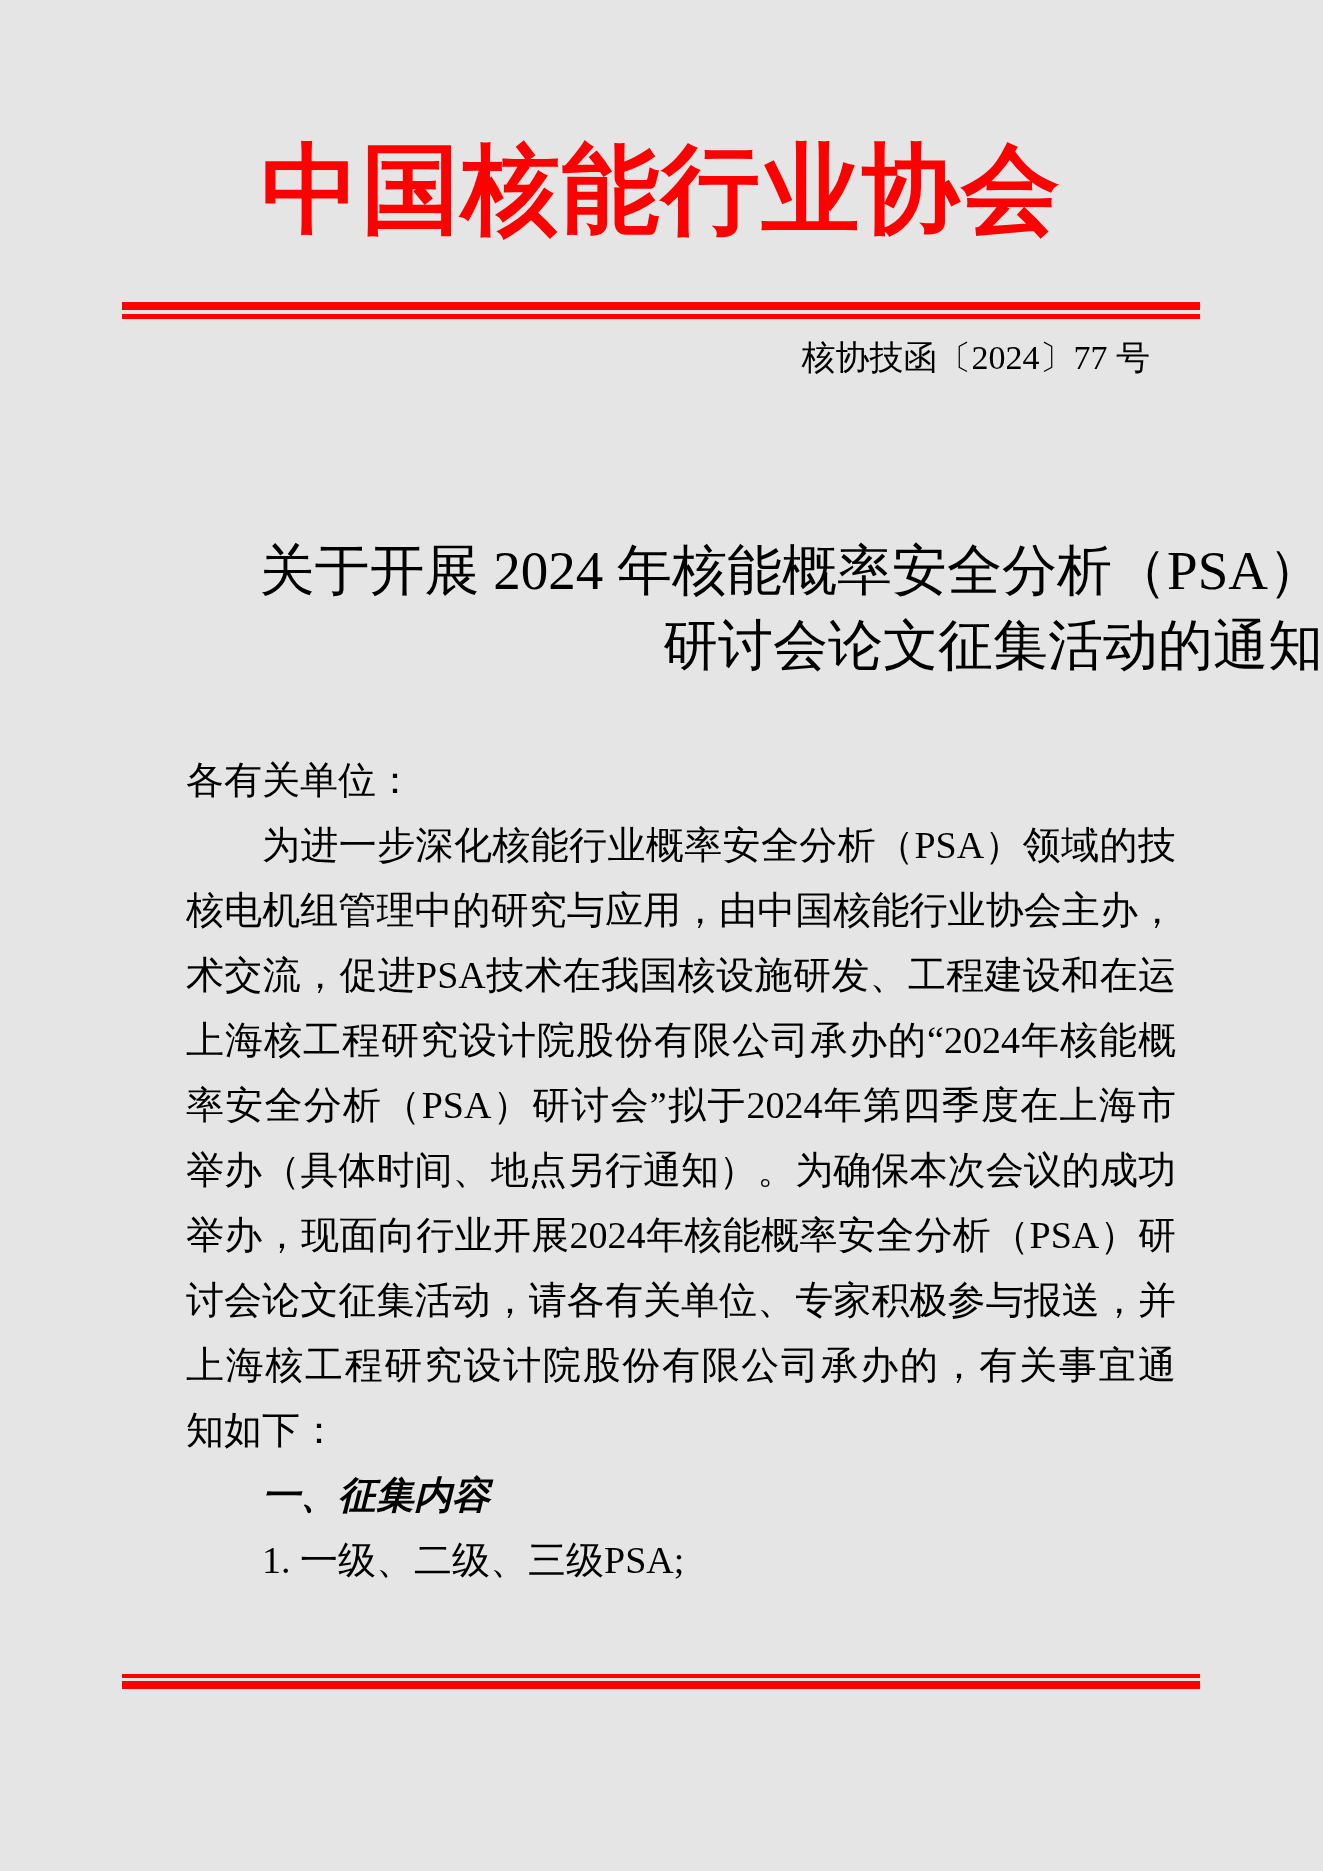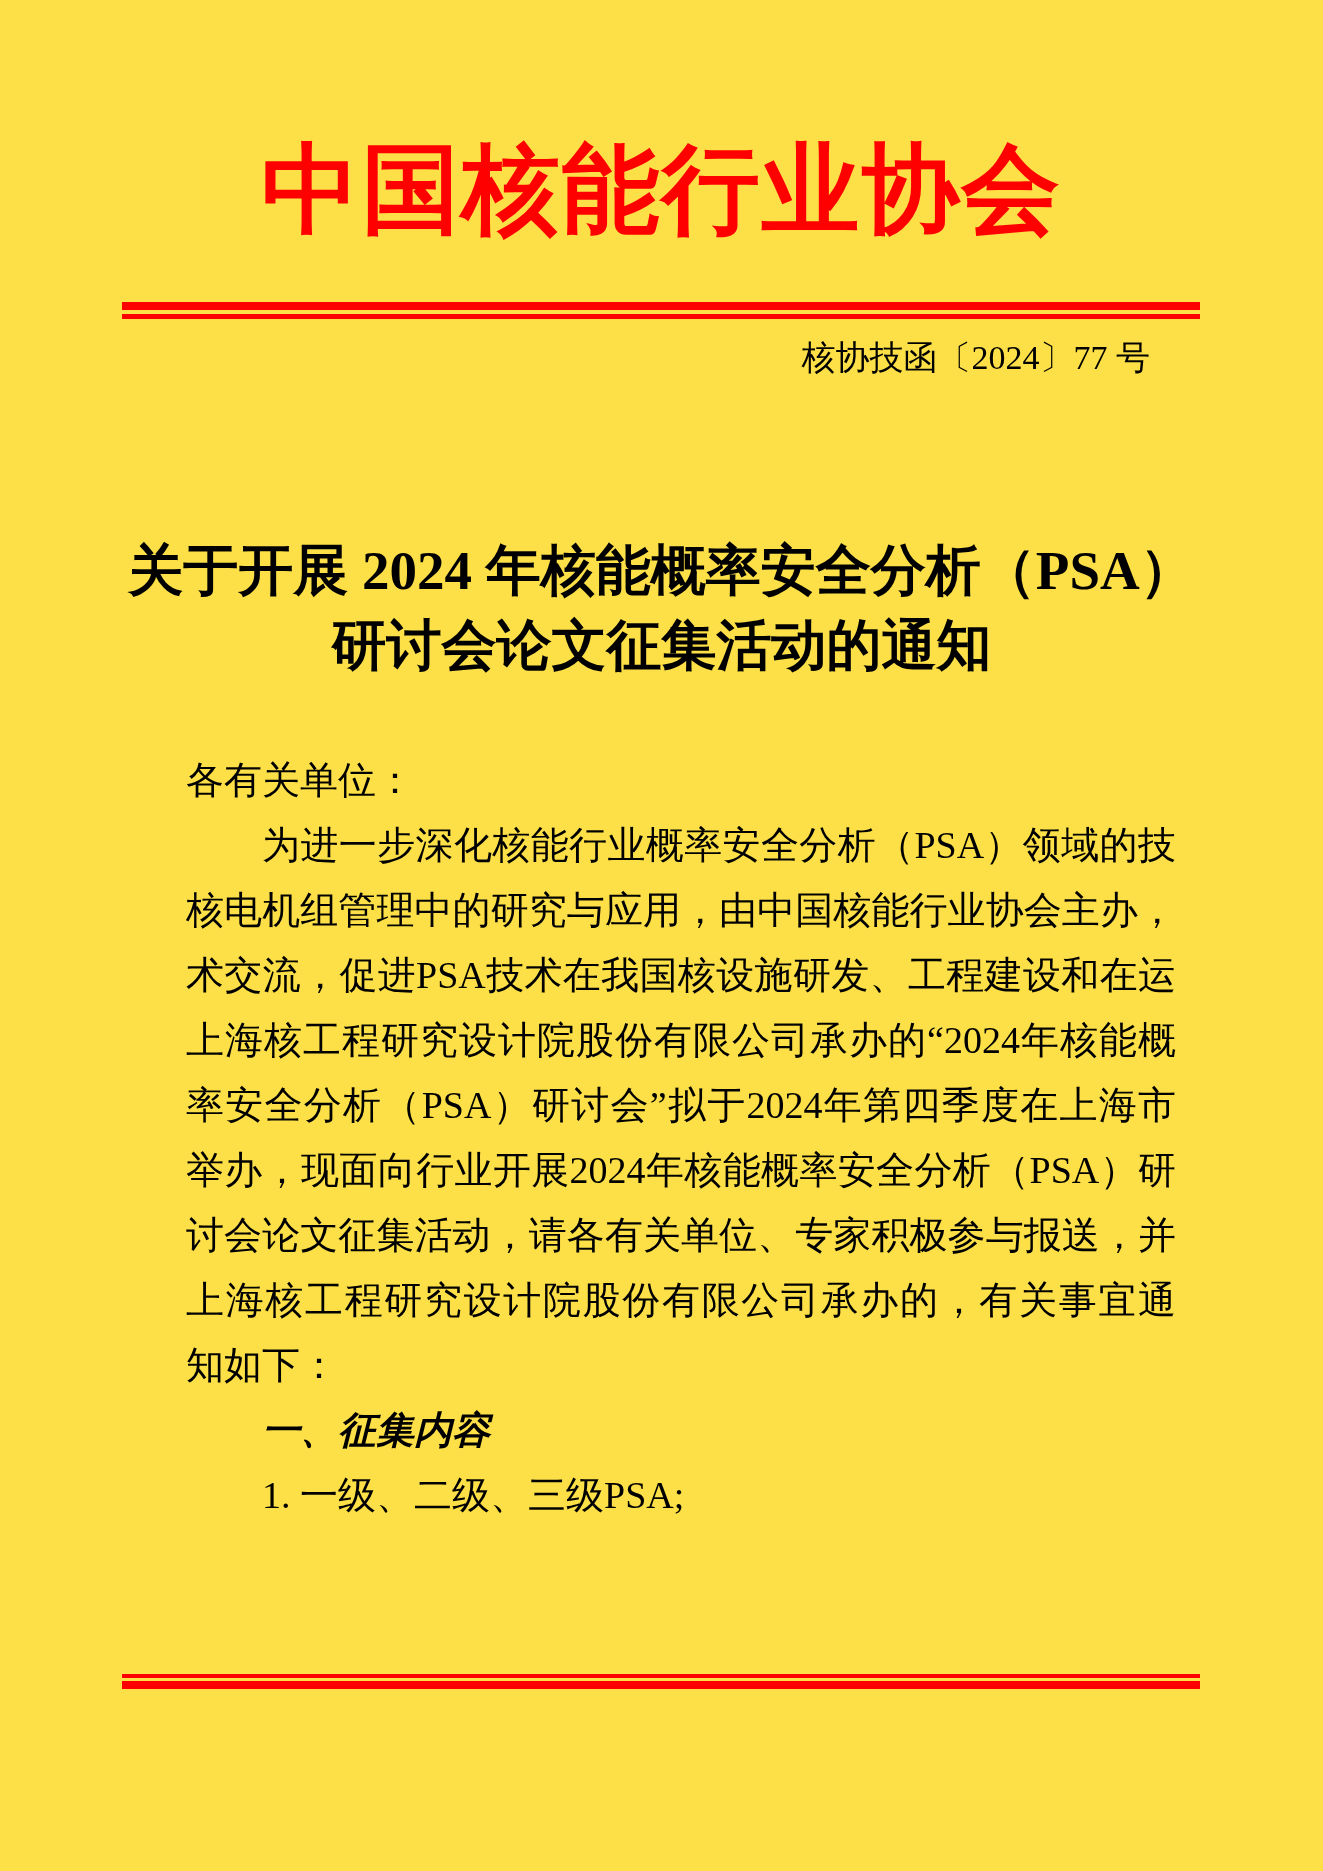--- a/index.html
+++ b/index.html
@@ -1,19 +1,19 @@
 <!DOCTYPE html>
 <html><head>
 <meta charset="utf-8">
 <style>
   html,body { margin:0; padding:0; background:#fff; }
   .page {
     position:relative;
     width:1323px; height:1871px;
-    background:#fde047;
+    background:#e5e5e5;
     font-family:"Liberation Serif","DejaVu Serif",serif;
     color:#000;
     overflow:hidden;
   }
   
   .org-title {
     position:absolute; top:132px; left:0; width:100%;
     text-align:center;
     font-size:98px; font-weight:700;
     color:#fe0000;
@@ -33,22 +33,22 @@
   .sep-bottom .rule-thick { margin-top:3px; }
   
   .doc-number {
     position:absolute; top:336px; right:173px;
     font-size:34px; line-height:1.3;
     white-space:nowrap;
   }
   
   .main-title {
     position:absolute; top:533px; left:0; width:100%;
-    text-align:center;
-    font-size:55px; font-weight:700;
+    text-align:right;
+    font-size:55px; font-weight:400;
     line-height:75px;
     color:#000;
   }
   
   .body {
     position:absolute; top:748px; left:167px; width:990px;
     font-size:38px; line-height:65px;margin-left:19px;
   }
   .bline { height:65px; white-space:nowrap; }
   .bline.j {
@@ -87,20 +87,21 @@
   </div>
 
   <div class="body">
     <div class="bline">各有关单位：</div>
 
     <div class="bline j indent">为进一步深化核能行业概率安全分析（PSA）领域的技</div>
     <div class="bline j">核电机组管理中的研究与应用，由中国核能行业协会主办，</div>
     <div class="bline j">术交流，促进PSA技术在我国核设施研发、工程建设和在运</div>
     <div class="bline j">上海核工程研究设计院股份有限公司承办的“2024年核能概</div>
     <div class="bline j">率安全分析（PSA）研讨会”拟于2024年第四季度在上海市</div>
+    <div class="bline j">举办（具体时间、地点另行通知）。为确保本次会议的成功</div>
     <div class="bline j">举办，现面向行业开展2024年核能概率安全分析（PSA）研</div>
     <div class="bline j">讨会论文征集活动，请各有关单位、专家积极参与报送，并</div>
     <div class="bline j">上海核工程研究设计院股份有限公司承办的，有关事宜通</div>
     <div class="bline">知如下：</div>
 
     <div class="heading">一、征集内容</div>
 
     <div class="list-line">1. 一级、二级、三级PSA;</div>
   </div>
 

